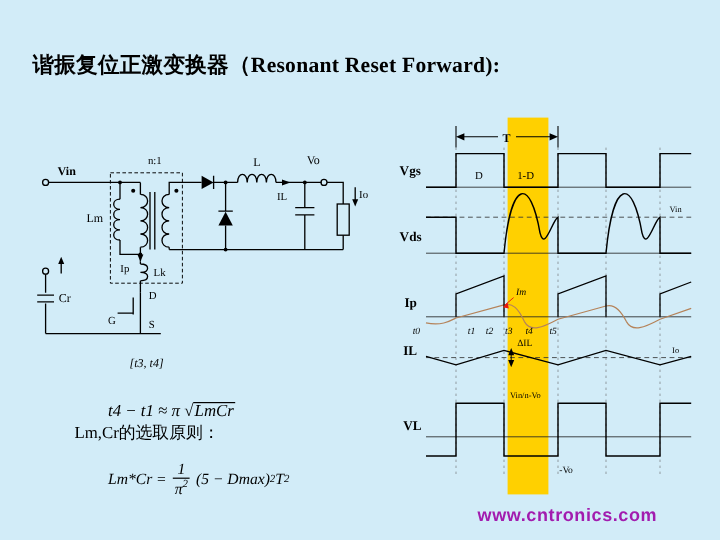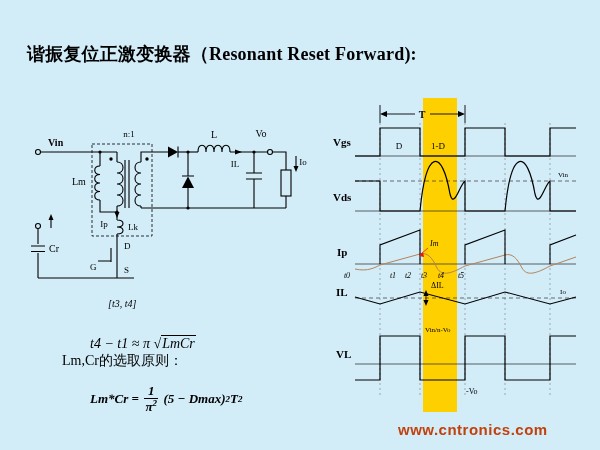--- a/index.html
+++ b/index.html
@@ -4,27 +4,27 @@
 <style>
   html,body{margin:0;padding:0;}
   body{width:600px;height:450px;position:relative;overflow:hidden;
        background:#d2ecf8;font-family:"Liberation Serif",serif;color:#000;}
   .abs{position:absolute;}
   #title{left:27px;top:42px;font-size:18px;font-weight:bold;letter-spacing:.2px;}
   #interval{left:108px;top:298px;font-size:10px;font-style:italic;font-family:Liberation Serif, serif;}
   #formula1{left:90px;top:336px;font-size:14px;font-style:italic;text-align:center;}
   #formula1 .radicand{border-top:1px solid #000;padding:0 1px;}
   #principle{left:38px;top:352px;font-size:14px;margin-left:24px;}
-  #formula2{left:90px;top:384px;font-size:13px;font-style:italic;display:flex;align-items:center;font-weight:bold;}
+  #formula2{left:90px;top:384px;font-size:13px;font-style:italic;display:flex;align-items:center;}
   .frac{display:inline-block;text-align:center;margin:0 5px;line-height:1.05;}
   .frac .num{display:block;border-bottom:1px solid #000;padding:0 4px;}
   .frac .den{display:block;}
   sup{font-size:9px;} sub{font-size:13px;}
   #watermark{left:398px;top:421px;font-family:"Liberation Sans",sans-serif;
-             font-size:15px;font-weight:bold;color:#c2410c;letter-spacing:.5px;}
+             font-size:15px;font-weight:bold;color:#a21caf;letter-spacing:.5px;}
   svg text{font-family:"Liberation Serif",serif;fill:#000;}
 </style>
 </head>
 <body>
 
 <div class="abs" id="title">
   <span>谐振复位正激变换器（</span><span>Resonant Reset Forward</span><span>):</span>
 </div>
 
 <svg class="abs" style="left:22px;top:120px;" width="292" height="174" viewBox="0 0 292 174">

